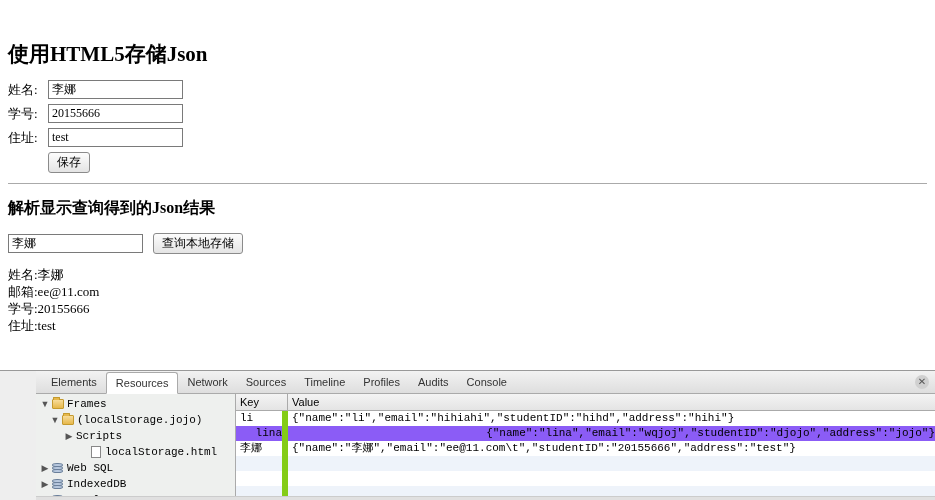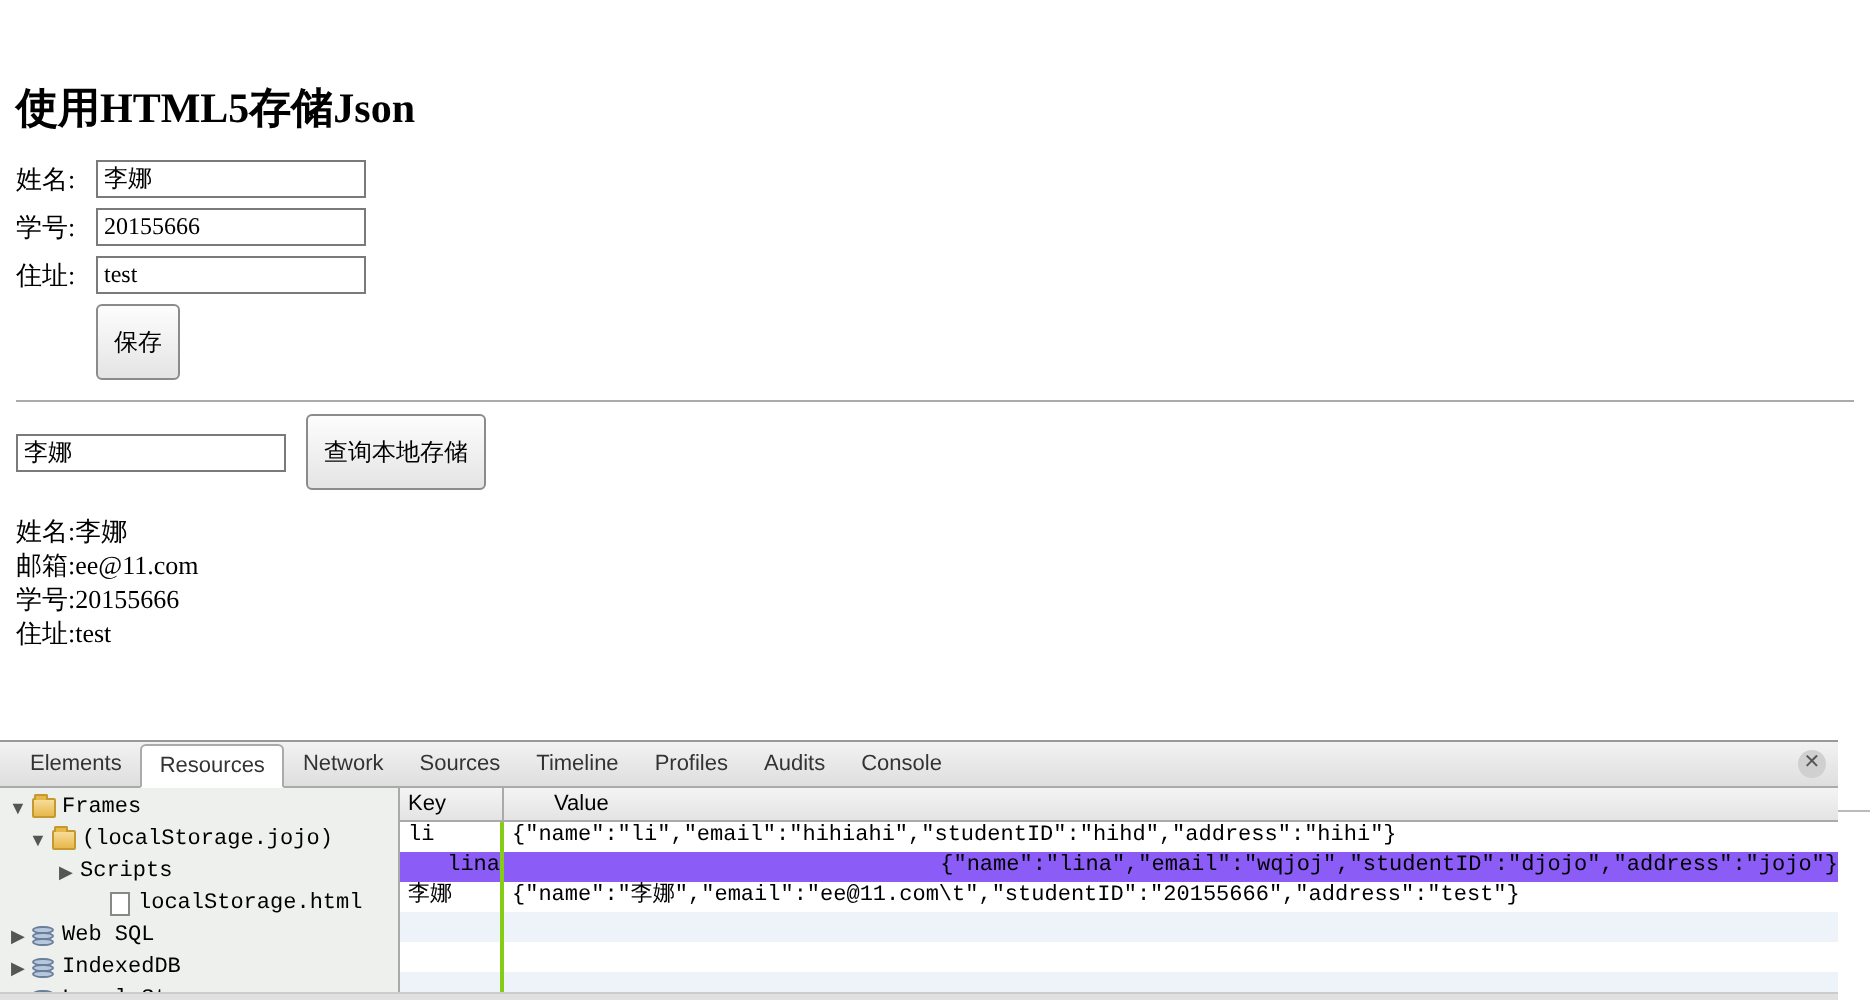--- a/index.html
+++ b/index.html
@@ -59,21 +59,21 @@
     font-family: "SimSun", serif;
     font-size: 12px;
     padding: 1px 3px;
     border: 1px solid #7a7a7a;
     background: #fff;
   }
   .btn {
     font-family: "SimSun", serif;
     font-size: 12px;
     padding: 1px 8px;
-    height: 38px;
+    height: 21px;
     background: linear-gradient(#fdfdfd, #e4e4e4);
     border: 1px solid #8b8b8b;
     border-radius: 3px;
     cursor: pointer;
   }
   hr {
     border: none;
     border-top: 1px solid #aaa;
     margin: 10px 0 4px 0;
   }
@@ -92,29 +92,30 @@
     border: 1px solid #7a7a7a;
   }
   .result-line {
     font-size: 13px;
     line-height: 17px;
   }
   
   .devtools {
     position: absolute;
     left: 0;
-    right: 16px;
+    right: 0;
     bottom: 0;
     height: 130px;
     background: #eee;
     border-top: 1px solid #999;
     display: flex;
     flex-direction: column;
     font-family: "Lucida Grande", Arial, sans-serif;
     font-size: 11px;
+    padding-left: 36px;
   }
   .dt-tabbar {
     height: 23px;
     background: linear-gradient(#f2f2f2, #dedede);
     border-bottom: 1px solid #aaa;
     display: flex;
     align-items: center;
     padding: 0 6px;
     position: relative;
   }
@@ -222,33 +223,32 @@
     font-family: "Lucida Grande", Arial, sans-serif;
   }
   .th-key {
     width: 52px;
     padding-left: 4px;
     border-right: 1px solid #aaa;
   }
   .th-val {
     flex: 1;
     padding-left: 4px;
-    margin-left: 21px;
   }
   .dt-row {
     display: flex;
     height: 15px;
     line-height: 15px;
   }
   .dt-row:nth-child(even) { background: #eef3fa; }
   .dt-row.selected { background: #8b5cf6; text-align: right; }
   .td-key {
     width: 52px;
     padding-left: 4px;
-    border-right: 2px solid #84cc16;
+    border-right: 6px solid #84cc16;
     white-space: nowrap;
     overflow: hidden;
   }
   .td-val {
     flex: 1;
     padding-left: 4px;
     white-space: nowrap;
     overflow: hidden;
   }
   
@@ -277,20 +277,21 @@
     <div class="form-row">
       <label>住址:</label>
       <input type="text" value="test" style="">
     </div>
     <div class="form-row" style="padding-left:40px;">
       <button class="btn">保存</button>
     </div>
 
     <hr>
 
+    <h3>解析显示查询得到的Json结果</h3>
 
     <div class="query-row">
       <input type="text" value="李娜" style="">
       <button class="btn">查询本地存储</button>
     </div>
 
     <div class="result-line">姓名:李娜</div>
     <div class="result-line">邮箱:ee@11.com</div>
     <div class="result-line">学号:20155666</div>
     <div class="result-line">住址:test</div>

